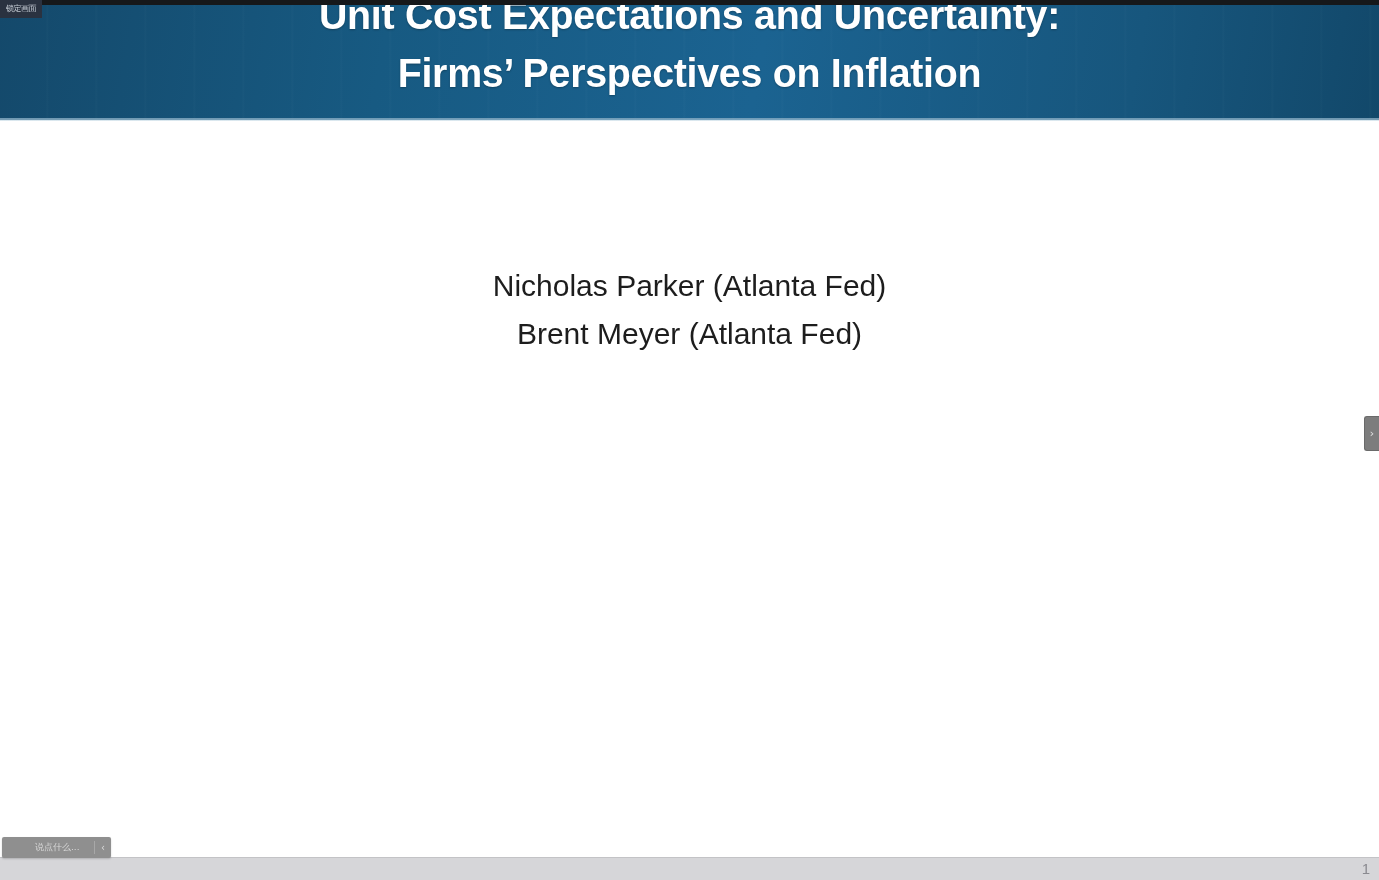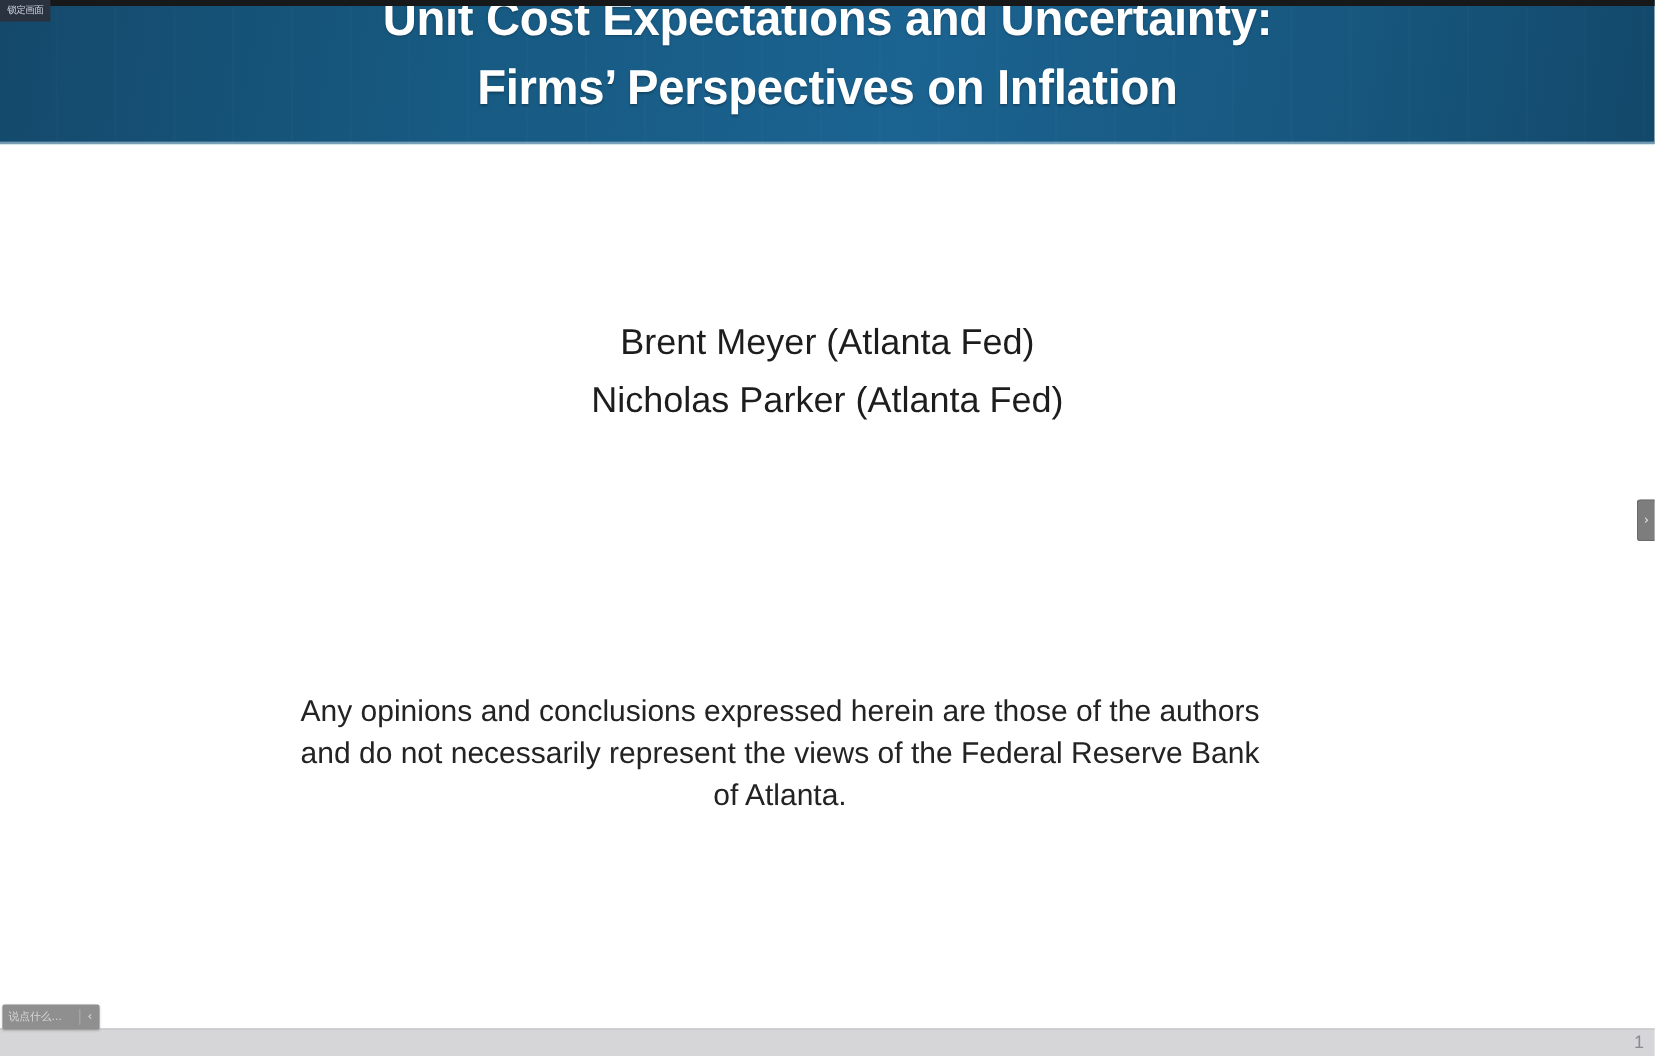--- a/index.html
+++ b/index.html
@@ -160,20 +160,21 @@
   .chat-input {
     width: 54px;
     display: flex;
     align-items: center;
     padding: 0 5px;
     color: #d8d8d8;
     font-size: 9px;
     white-space: nowrap;
     overflow: hidden;
     font-family: "DejaVu Sans", sans-serif;
+    margin-left: 28px;
   }
   .chat-divider {
     width: 1px;
     background: #a8a8a8;
     margin: 4px 0;
   }
   .chat-collapse {
     width: 16px;
     display: flex;
     align-items: center;
@@ -232,25 +233,24 @@
 
   <div class="slide">
 
     <div class="title-band">
       <div class="slide-title">Unit Cost Expectations and Uncertainty:
 Firms’ Perspectives on Inflation</div>
     </div>
     <div class="band-bottom-edge"></div>
 
     <div class="authors">
+      <span class="author-line">Nicholas Parker (Atlanta Fed)</span>
       <span class="author-line">Brent Meyer (Atlanta Fed)</span>
-      <span class="author-line">Nicholas Parker (Atlanta Fed)</span>
     </div>
 
-    <div class="disclaimer">Any opinions and conclusions expressed herein are those of the authors and do not necessarily represent the views of the Federal Reserve Bank of Atlanta.</div>
 
   </div>
 
   <div class="top-strip"></div>
 
   <div class="corner-badge">锁定画面</div>
 
   <div class="chat-bar">
     <div class="chat-input">说点什么...</div>
     <div class="chat-divider"></div>

